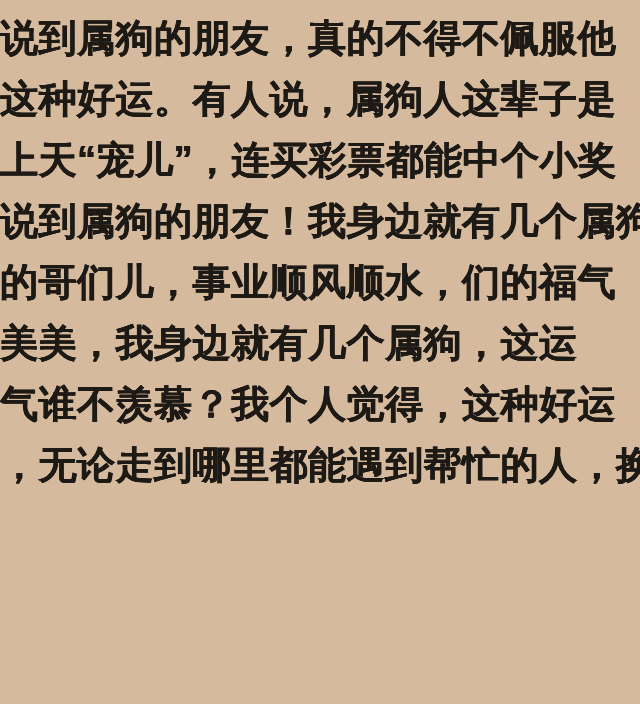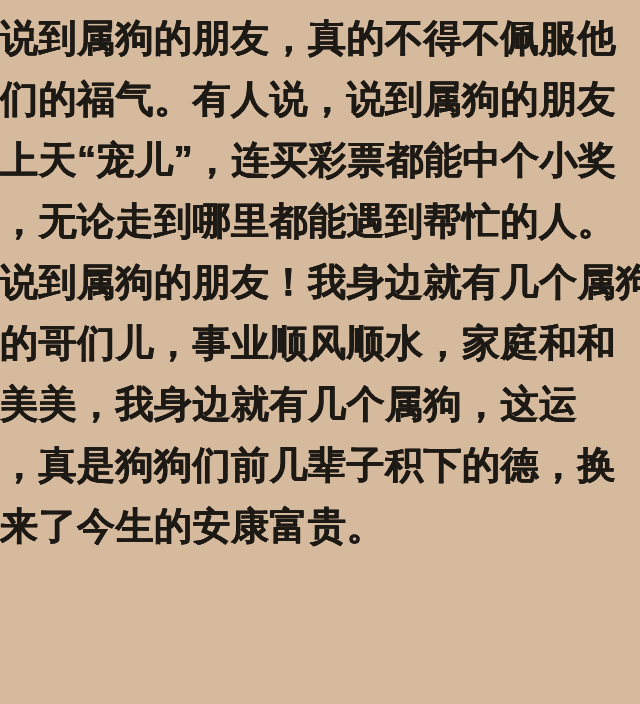--- a/index.html
+++ b/index.html
@@ -30,21 +30,20 @@
     white-space: nowrap;
     
     text-shadow: 0.6px 0 0 #1d1a16, -0.3px 0 0 #1d1a16;
   }
 </style>
 </head>
 <body>
 
 <div class="text-card">
   <p class="text-line">说到属狗的朋友，真的不得不佩服他</p>
-  <p class="text-line">们的福气。有人说，说到属狗的朋友</p>
+  <p class="text-line">这种好运。有人说，属狗人这辈子是</p>
   <p class="text-line">上天“宠儿”，连买彩票都能中个小奖</p>
-  <p class="text-line">，无论走到哪里都能遇到帮忙的人。</p>
   <p class="text-line">说到属狗的朋友！我身边就有几个属狗</p>
-  <p class="text-line">的哥们儿，事业顺风顺水，家庭和和</p>
+  <p class="text-line">的哥们儿，事业顺风顺水，们的福气</p>
   <p class="text-line">美美，我身边就有几个属狗，这运</p>
-  <p class="text-line">，真是狗狗们前几辈子积下的德，换</p>
-  <p class="text-line">来了今生的安康富贵。</p>
+  <p class="text-line">气谁不羡慕？我个人觉得，这种好运</p>
+  <p class="text-line">，无论走到哪里都能遇到帮忙的人，换</p>
 </div>
 
 </body></html>

